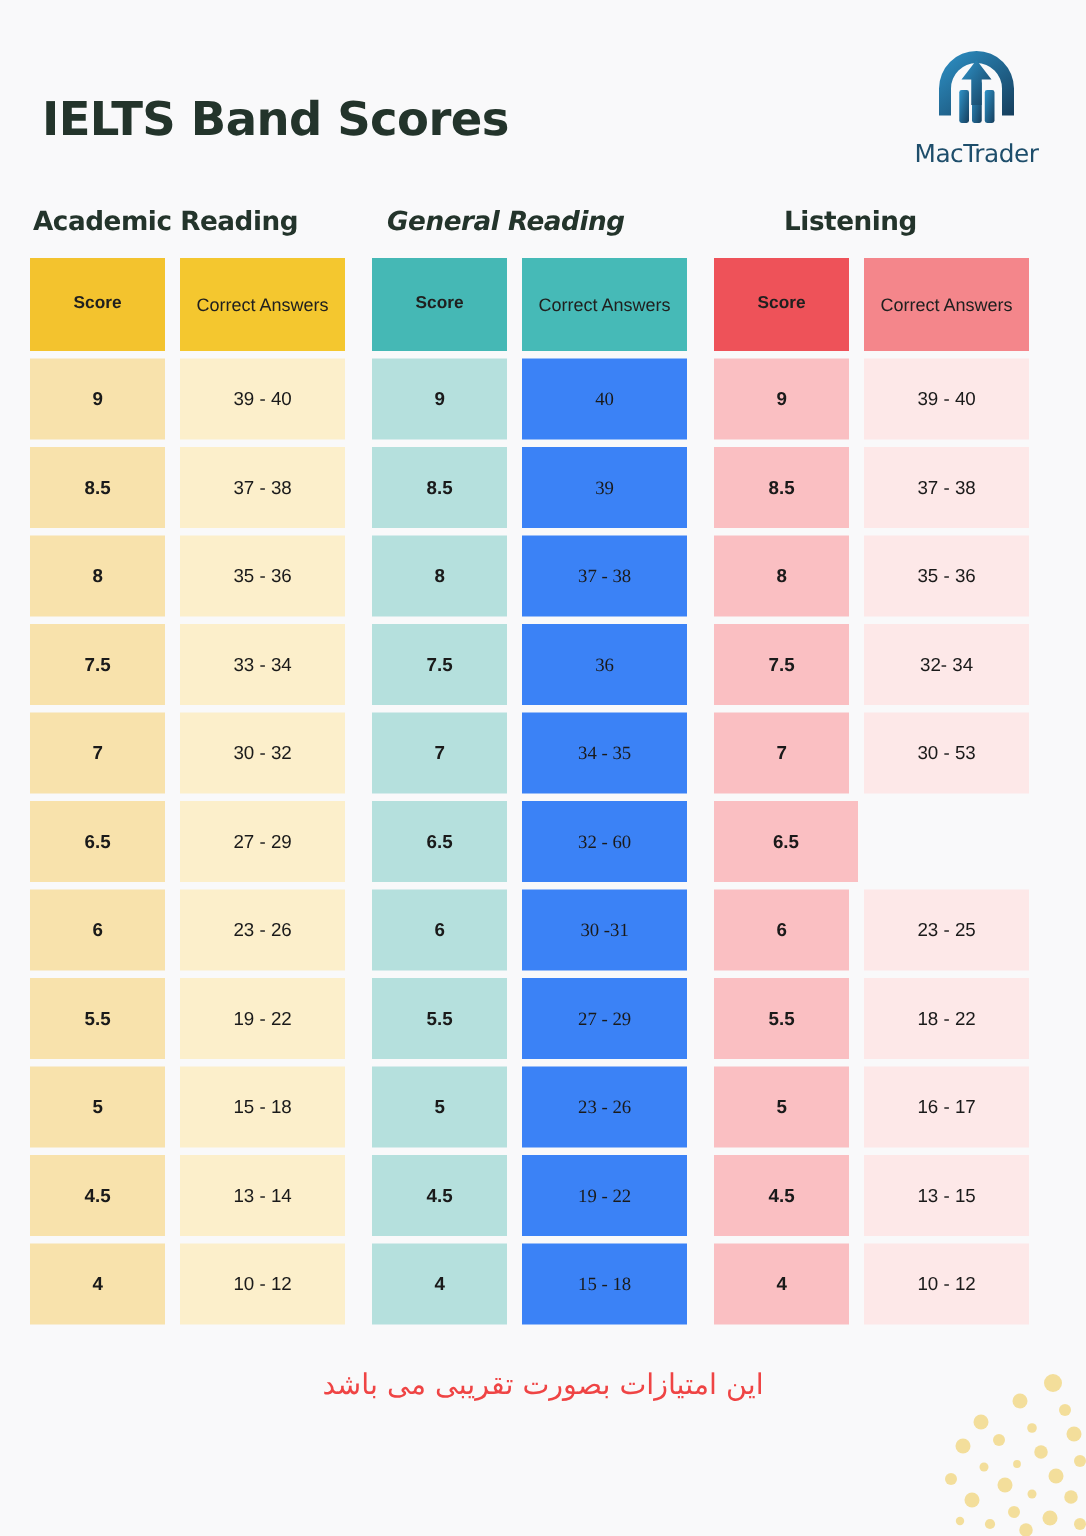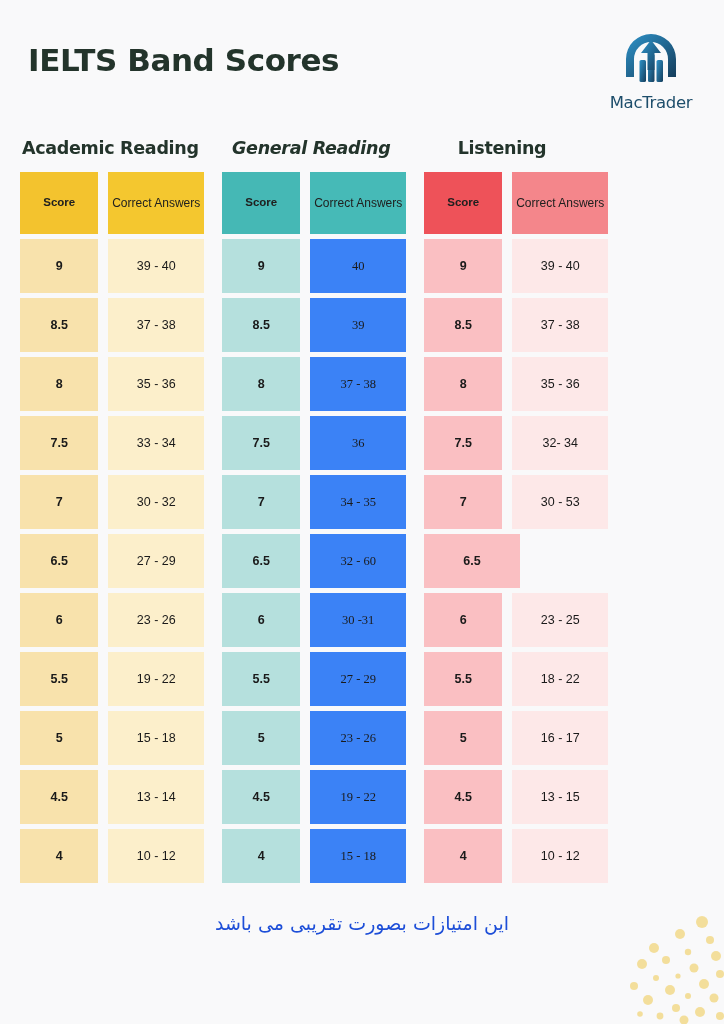--- a/index.html
+++ b/index.html
@@ -31,21 +31,21 @@
     position: absolute;
     top: 30px;
     left: 28px;
     right: 18px;
     height: 90px;
   }
 
   #page-title {
     position: absolute;
     left: 0;
-    top: 12px;
+    top: 32px;
     font-size: 31px;
     font-weight: bold;
     letter-spacing: -0.4px;
     color: #23342B;
     font-family: "DejaVu Sans", sans-serif;
   }
 
   #brand-logo {
     position: absolute;
     right: 0;
@@ -68,21 +68,21 @@
   
   #tables {
     position: absolute;
     top: 138px;
     left: 20px;
     width: 684px;
     display: flex;
     gap: 18px;
   }
 
-  .table-block { width: 184px; }
+  .table-block { width: 210px; }
 
   .table-caption {
     font-size: 17.5px;
     font-weight: bold;
     color: #23342B;
     letter-spacing: -0.3px;
     margin-bottom: 14px;
     text-align: center;
     font-family: "DejaVu Sans", sans-serif;
   }
@@ -146,21 +146,21 @@
 
   
   #footer-note {
     position: absolute;
     top: 912px;
     left: 0;
     width: 724px;
     text-align: center;
     direction: rtl;
     font-size: 19px;
-    color: #1d4ed8;
+    color: #ef4444;
     font-family: "DejaVu Sans", sans-serif;
   }
 </style>
 </head>
 <body>
 
 <div id="page-header">
   <div id="page-title">IELTS Band Scores</div>
 
   <div id="brand-logo">

